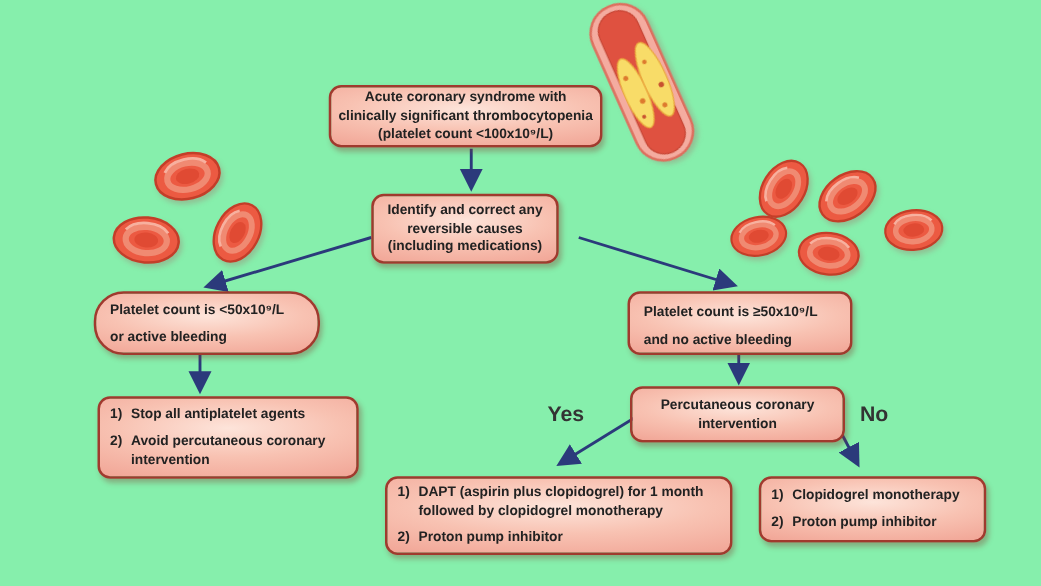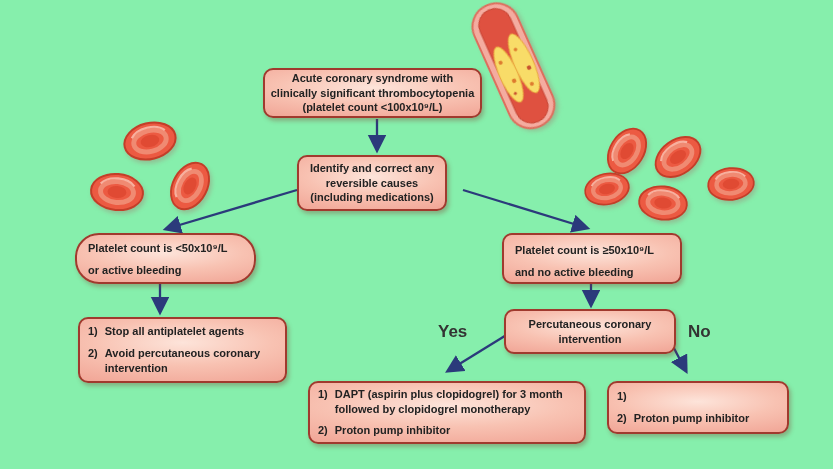--- a/index.html
+++ b/index.html
@@ -118,31 +118,32 @@
   </div>
 
   <div class="node center" style="left:504px; top:309px; width:172px; height:45px;">
     <span class="line">Percutaneous coronary</span>
     <span class="line">intervention</span>
   </div>
 
   <div class="node items" style="left:308px; top:381px; width:278px; height:63px;">
     <div class="item">
       <span class="n">1)</span>
-      <span>DAPT (aspirin plus clopidogrel) for 3 month followed by clopidogrel monotherapy</span>
+      <span>DAPT (aspirin plus clopidogrel) for 1 month followed by clopidogrel monotherapy</span>
     </div>
     <div class="item">
       <span class="n">2)</span>
       <span>Proton pump inhibitor</span>
     </div>
   </div>
 
   <div class="node items" style="left:607px; top:381px; width:182px; height:53px;">
     <div class="item">
       <span class="n">1)</span>
+      <span>Clopidogrel monotherapy</span>
     </div>
     <div class="item">
       <span class="n">2)</span>
       <span>Proton pump inhibitor</span>
     </div>
   </div>
 
   <div class="branch-label" style="left:438px; top:322px;">Yes</div>
   <div class="branch-label" style="left:688px; top:322px;">No</div>
 

